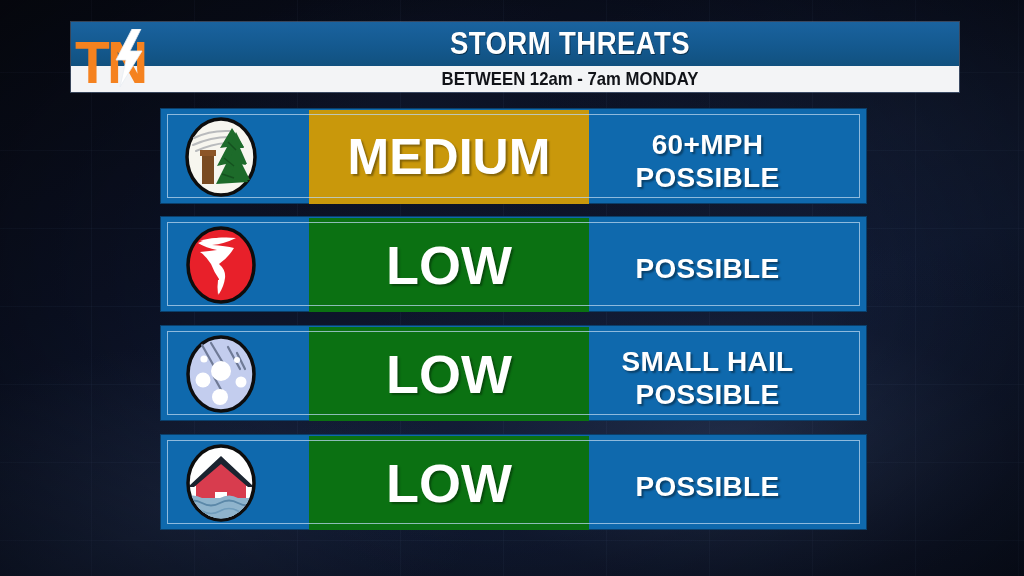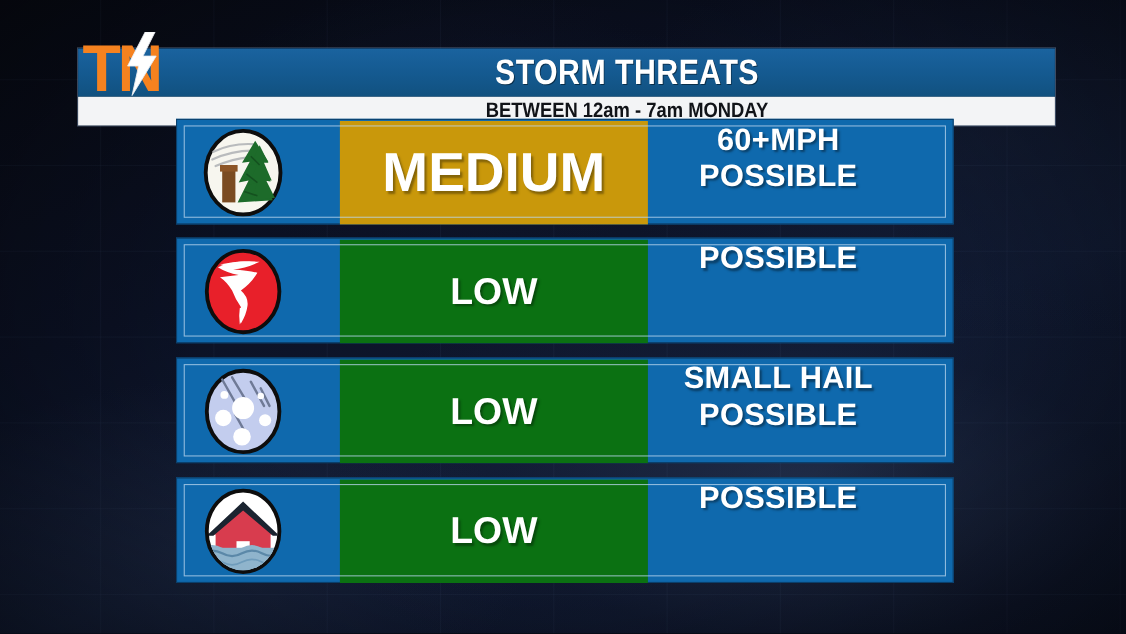--- a/index.html
+++ b/index.html
@@ -40,21 +40,21 @@
     position: absolute;
     inset: 0;
     background: radial-gradient(ellipse 780px 500px at 50% 50%, rgba(0,0,0,0) 40%, rgba(0,0,0,0.55) 100%);
     pointer-events: none;
   }
 
   
   #header {
     position: absolute;
     left: 71px;
-    top: 44px;
+    top: 22px;
     width: 888px;
     height: 70px;
     box-shadow: 0 0 0 1px rgba(150,180,220,0.35);
   }
   .hdr-blue {
     position: absolute;
     left: 0; top: 0;
     width: 888px;
     height: 44px;
     background: linear-gradient(180deg, #1a639f 0%, #14598f 55%, #11517f 100%);
@@ -157,35 +157,35 @@
     position: absolute;
     left: 106px; top: 1px;
     width: 280px; height: 94px;
     display: flex;
     align-items: center;
     justify-content: center;
     margin-left: 42px;
   }
   .level-text {
     color: #ffffff;
-    font-size: 34px;
+    font-size: 54px;
     font-weight: bold;
     letter-spacing: 0px;
     line-height: 54px;
     text-shadow: 2px 2px 2px rgba(0,0,0,0.35);
     white-space: nowrap;
   }
   .level-text.medium { font-size: 50px; }
 
   .desc-cell {
     position: absolute;
     left: 388px; top: 1px;
     width: 317px; height: 101px;
     display: flex;
-    align-items: flex-start;
+    align-items: center;
     justify-content: center;
   }
   .desc-text {
     color: #ffffff;
     font-size: 28px;
     font-weight: bold;
     line-height: 33px;
     text-align: center;
     letter-spacing: 0.3px;
     text-shadow: 2px 2px 2px rgba(0,0,0,0.4);

